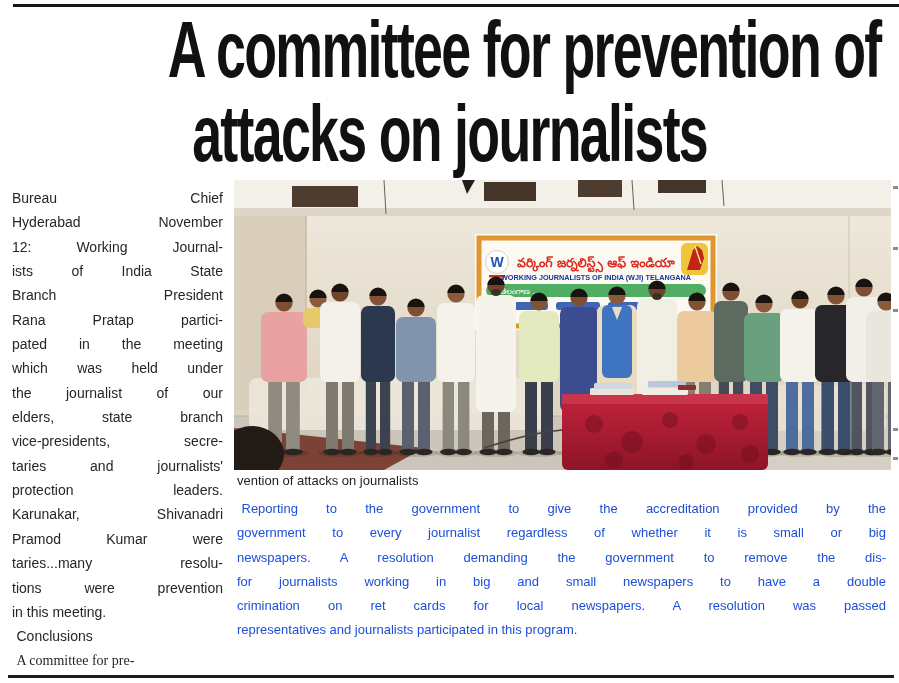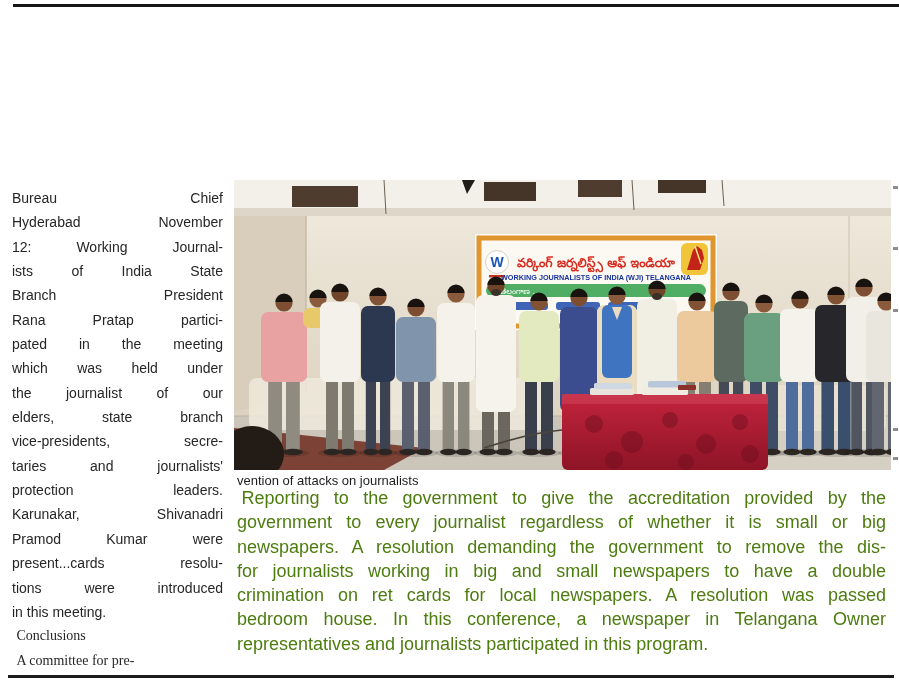--- a/index.html
+++ b/index.html
@@ -9,52 +9,56 @@
   .bottom-rule{position:absolute;left:8px;right:5px;top:675px;height:3px;background:#1c1c1c;}
   .headline{position:absolute;left:0;right:0;top:8px;text-align:center;color:#111;font-weight:bold;}
   .hl-line{height:84px;line-height:84px;font-size:79px;letter-spacing:-2.5px;white-space:nowrap;}
   .hl-inner{display:inline-block;transform:scaleX(0.68);transform-origin:50% 50%;}
   .left-col{position:absolute;left:12px;top:186px;width:211px;font-size:14px;line-height:24.35px;color:#262626;}
   .line{white-space:normal;}
   .line.j{text-align:justify;text-align-last:justify;}
   .photo{position:absolute;left:234px;top:180px;width:657px;height:290px;background:#e7dfd0;}
   .photo svg{display:block;width:100%;height:100%;}
   .caption{position:absolute;left:237px;top:473px;font-size:13px;color:#1d1d1d;}
-  .body-text{position:absolute;left:237px;top:486px;width:649px;font-size:18px;line-height:24.3px;color:#4d7c0f;}
+  .body-text{position:absolute;left:237px;top:497px;width:649px;font-size:13px;line-height:24.3px;color:#1d4ed8;}
   .speck{position:absolute;width:5px;height:3px;right:1px;background:#8d8d8d;}
   .tel{font-family:"DejaVu Sans","Liberation Sans",sans-serif;}
 </style>
 </head>
 <body>
 
 <div id="app">
 
   <div class="top-rule"></div>
 
+  <div class="headline">
+    <div class="hl-line"><span class="hl-inner">A committee for prevention of</span></div>
+    <div class="hl-line"><span class="hl-inner">attacks on journalists</span></div>
+  </div>
 
   <div class="left-col">
       <div class="line j">Bureau Chief</div>
       <div class="line j">Hyderabad November</div>
       <div class="line j">12: Working Journal-</div>
       <div class="line j">ists of India State</div>
       <div class="line j">Branch President</div>
       <div class="line j">Rana Pratap partici-</div>
       <div class="line j">pated in the meeting</div>
       <div class="line j">which was held under</div>
       <div class="line j">the journalist of our</div>
       <div class="line j">elders, state branch</div>
       <div class="line j">vice-presidents, secre-</div>
       <div class="line j">taries and journalists'</div>
       <div class="line j">protection leaders.</div>
       <div class="line j">Karunakar, Shivanadri</div>
       <div class="line j">Pramod Kumar were</div>
-      <div class="line j">present...cards resolu-</div>
-      <div class="line j">tions were introduced</div>
+      <div class="line j">taries...many resolu-</div>
+      <div class="line j">tions were prevention</div>
       <div class="line">in this meeting.</div>
-      <div class="line" style="padding-left: 4.5px; font-family: Liberation Serif, serif;">Conclusions</div>
+      <div class="line" style="padding-left: 4.5px;">Conclusions</div>
       <div class="line" style="padding-left: 4.5px; font-family: Liberation Serif, serif;">A committee for pre-</div>
     </div>
 
   <div class="photo">
     <svg viewBox="0 0 657 290" preserveAspectRatio="none">
       <defs>
         <linearGradient id="wallGrad" x1="0" y1="0" x2="0" y2="1">
           <stop offset="0" stop-color="#efe9dc"></stop>
             <stop offset="1" stop-color="#dcd2bf"></stop>
         </linearGradient>
@@ -328,21 +332,20 @@
   </div>
 
   <div class="caption">vention of attacks on journalists</div>
 
   <div class="body-text">
       <div class="line j" style="padding-left: 4.5px;">Reporting to the government to give the accreditation provided by the</div>
       <div class="line j">government to every journalist regardless of whether it is small or big</div>
       <div class="line j">newspapers. A resolution demanding the government to remove the dis-</div>
       <div class="line j">for journalists working in big and small newspapers to have a double</div>
       <div class="line j">crimination on ret cards for local newspapers. A resolution was passed</div>
-      <div class="line j">bedroom house. In this conference, a newspaper in Telangana  Owner</div>
       <div class="line">representatives and journalists participated in this program.</div>
     </div>
 
   <div class="bottom-rule"></div>
 
   <div class="speck" style="top:186px"></div>
   <div class="speck" style="top:247px"></div>
   <div class="speck" style="top:309px"></div>
   <div class="speck" style="top:428px"></div>
   <div class="speck" style="top:457px"></div>

